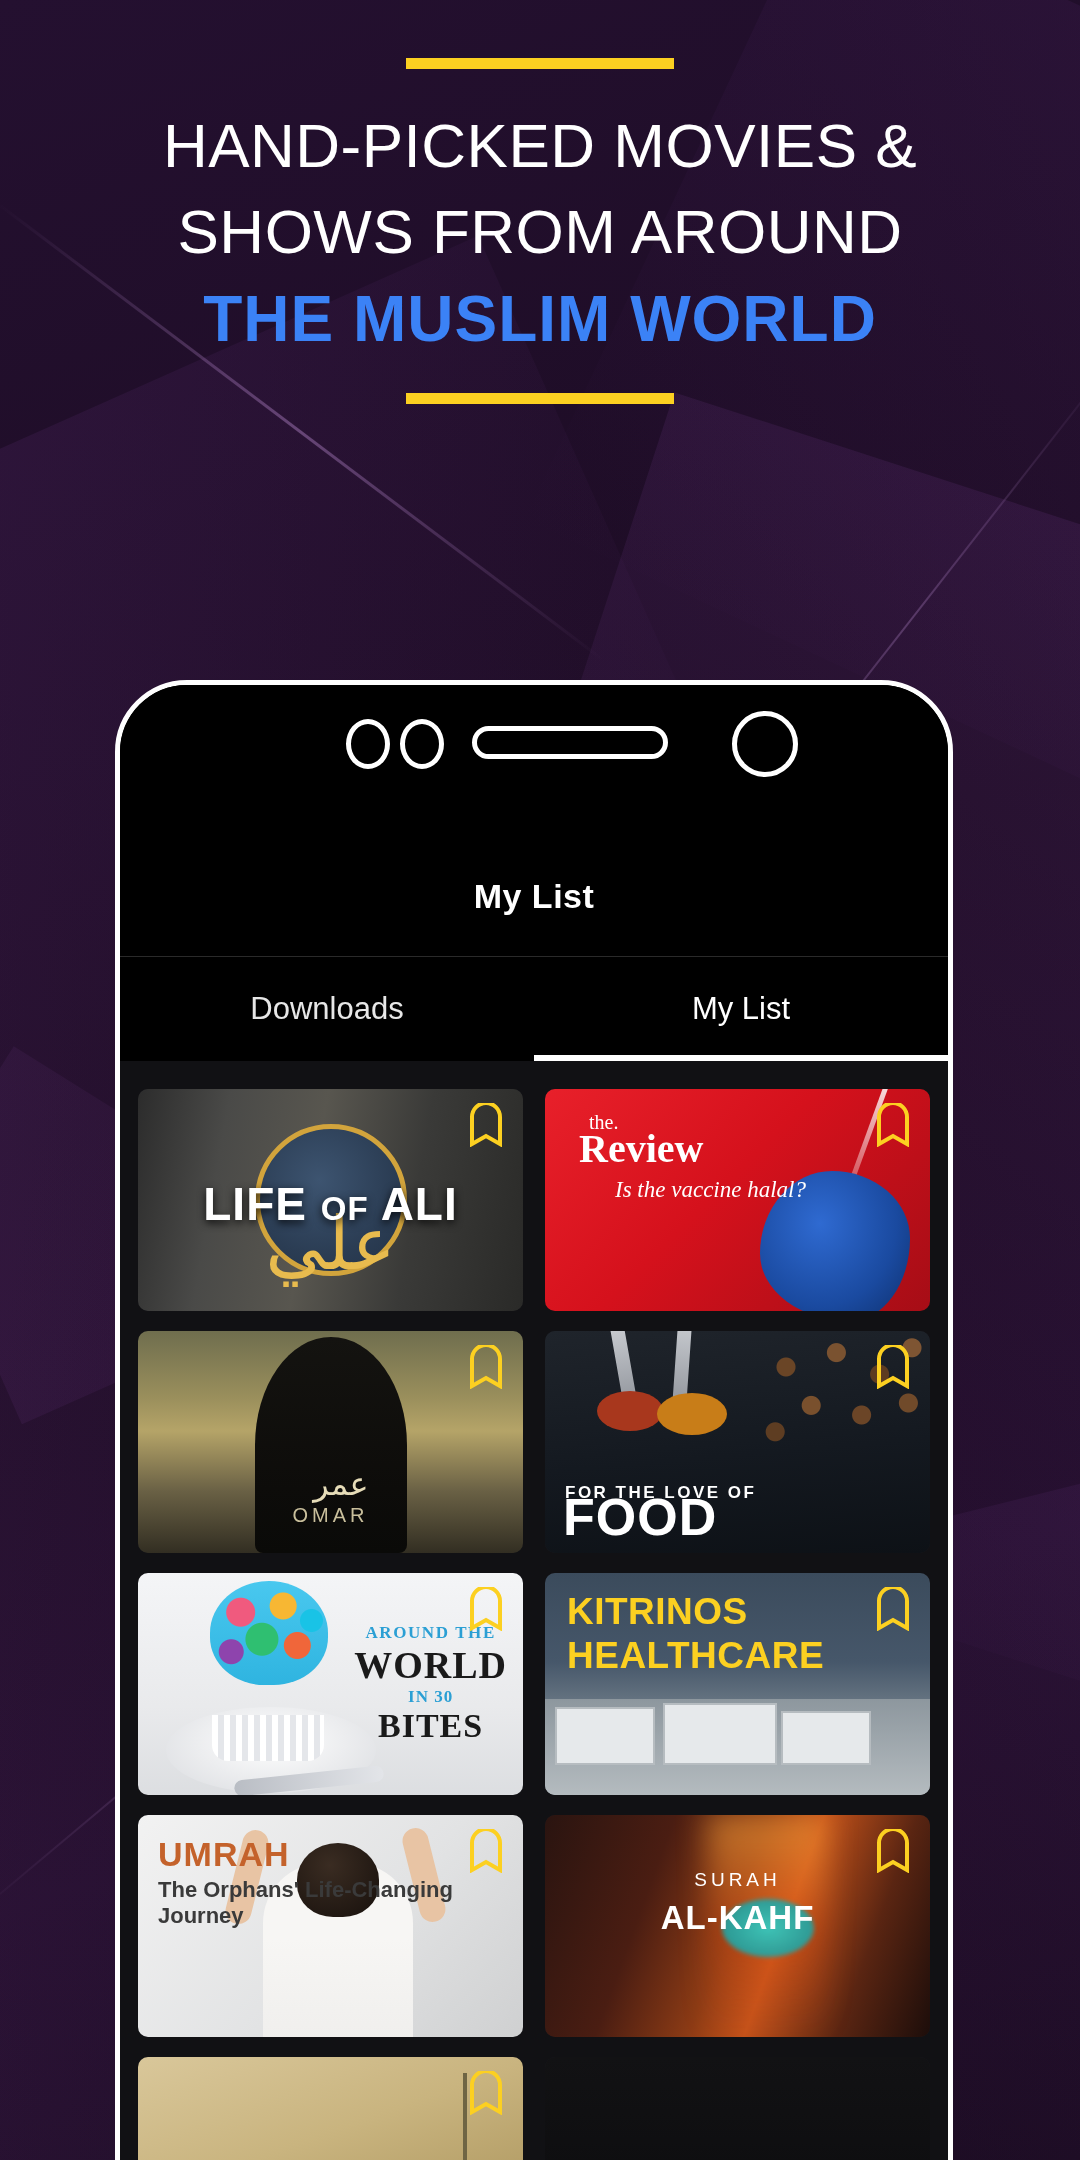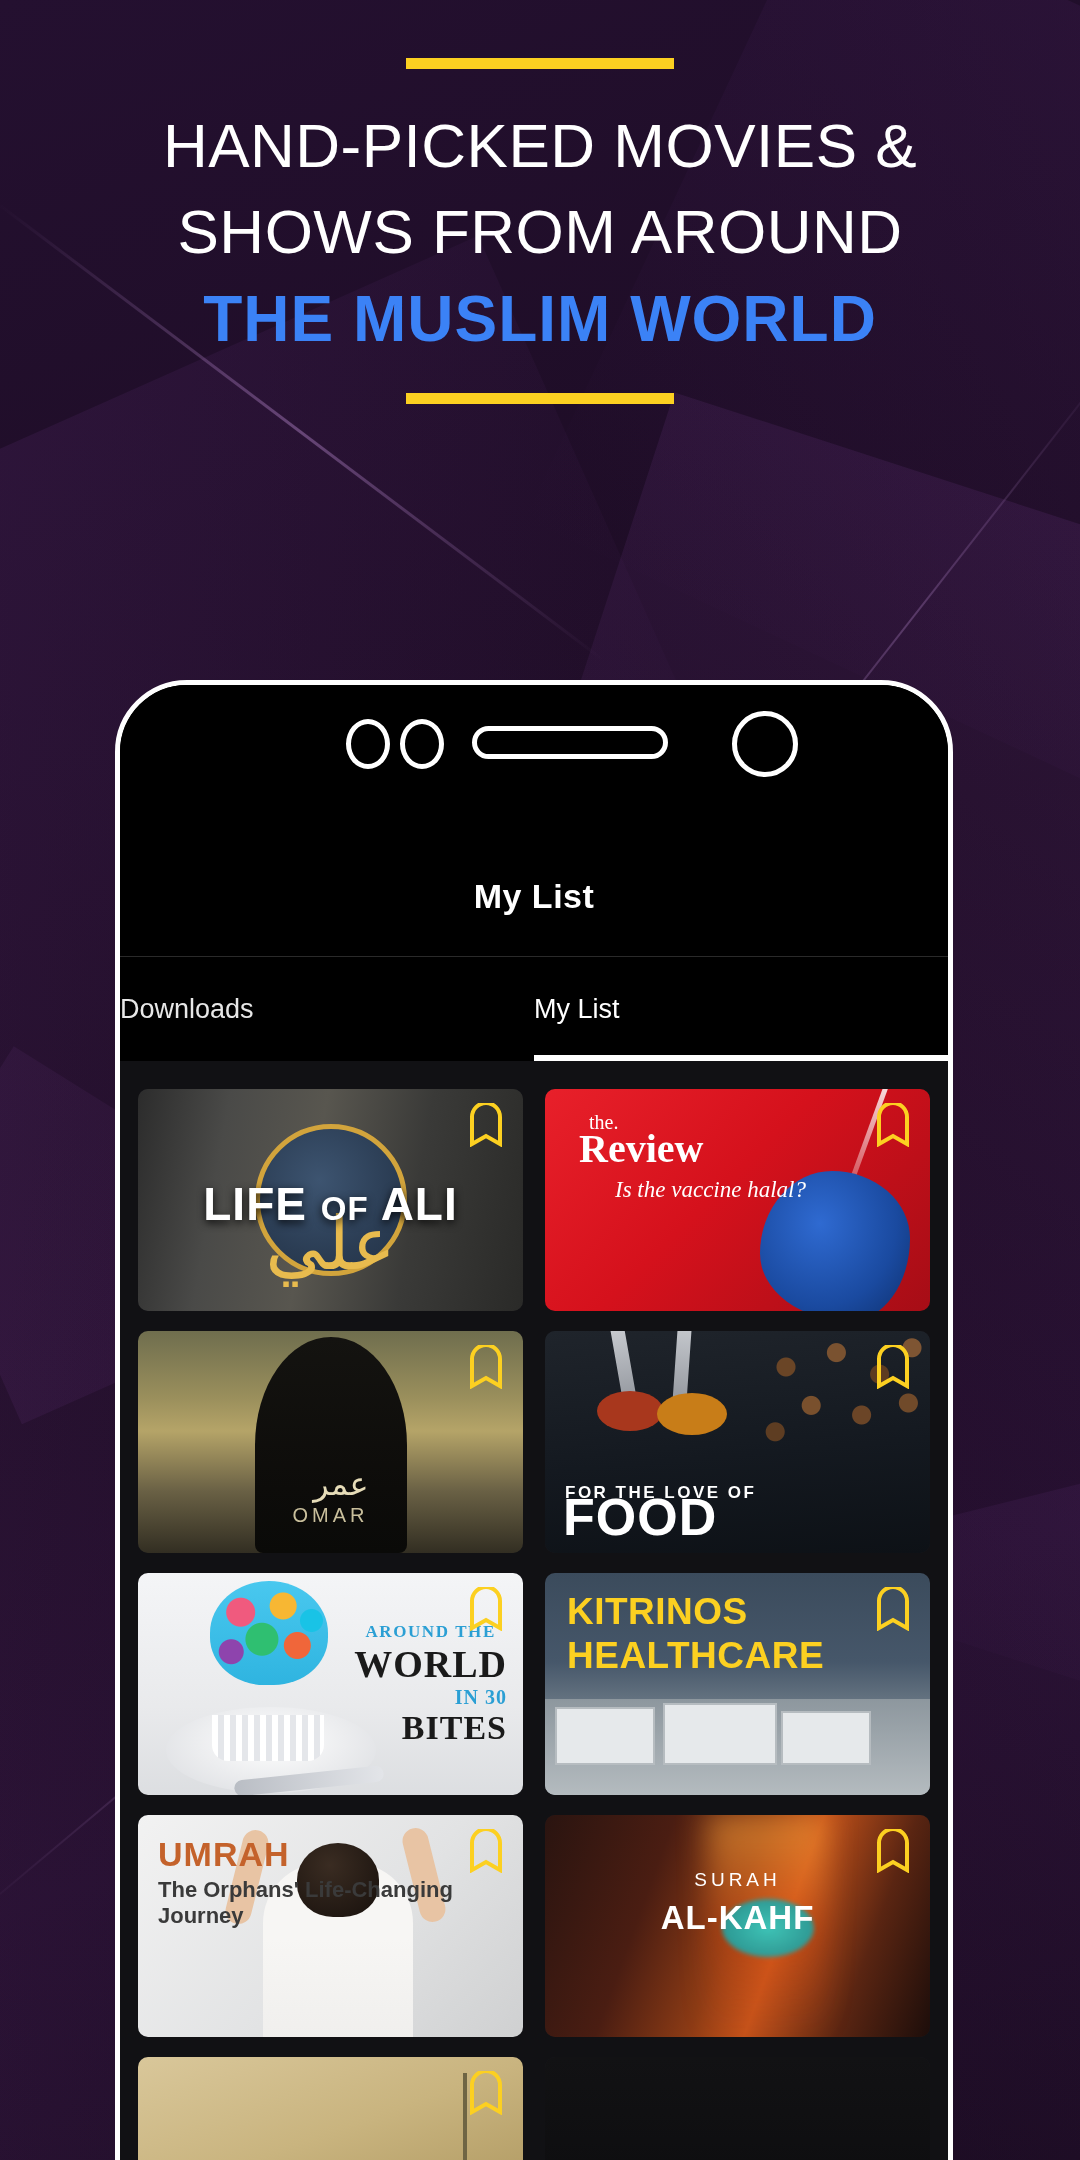--- a/index.html
+++ b/index.html
@@ -83,22 +83,22 @@
   .screen{background:#000000;height:calc(100% - 148px);position:relative;overflow:hidden;}
 
   .app-title{
     text-align:center;color:#ffffff;font-size:34px;font-weight:bold;
     letter-spacing:.5px;padding:44px 0 40px 0;
   }
   .divider{height:1px;background:#2a2a2a;}
 
   .tabs{display:flex;height:104px;}
   .tab{
-    flex:1;display:flex;align-items:center;
-    color:#e7e7e7;font-size:27px;position:relative;
+    flex:1;display:flex;align-items:center;justify-content:center;
+    color:#e7e7e7;font-size:31px;position:relative;
   }
   .tab.active{color:#ffffff;}
   .tab.active::after{
     content:"";position:absolute;bottom:0;left:0;right:0;height:6px;background:#ffffff;
   }
 
   .grid{
     padding:28px 18px 0 18px;
     display:grid;grid-template-columns:1fr 1fr;gap:20px 22px;
     background:#111114;
@@ -223,22 +223,22 @@
       radial-gradient(circle at 86% 38%, #19c3e6 0 11px, transparent 12px),
       linear-gradient(180deg,#49c8ef,#2fb4e0);
   }
   .wd-spoon{
     position:absolute;left:96px;bottom:6px;width:150px;height:16px;border-radius:10px;
     background:linear-gradient(90deg,#b9bdc4,#e3e5e9);transform:rotate(-6deg);
   }
   .wd-txt{position:absolute;right:16px;top:50%;transform:translateY(-50%);text-align:center;color:#1a1a1a;}
   .wd-l1{font-size:17px;letter-spacing:1.6px;color:#2b9fd4;font-weight:bold;font-family:"Liberation Serif",serif;}
   .wd-l2{font-size:38px;font-weight:bold;font-family:"Liberation Serif",serif;letter-spacing:1px;}
-  .wd-l3{font-size:20px;color:#2b9fd4;font-weight:bold;font-family:"Liberation Serif",serif;letter-spacing:1px;text-align:right;}
-  .wd-l4{font-size:34px;font-weight:bold;font-family:"Liberation Serif",serif;letter-spacing:1px;text-align:right;}
+  .wd-l3{font-size:17px;color:#2b9fd4;font-weight:bold;font-family:"Liberation Serif",serif;letter-spacing:1px;}
+  .wd-l4{font-size:34px;font-weight:bold;font-family:"Liberation Serif",serif;letter-spacing:1px;}
 
   .art-kit{background:linear-gradient(180deg,#3b4b5c 0%,#46576a 40%,#7e8a93 72%,#9aa3a9 100%);}
   .kit-ground{position:absolute;left:0;right:0;bottom:0;height:96px;background:linear-gradient(180deg,#8d979e,#b4bbbf);}
   .kit-hut{position:absolute;bottom:30px;background:#e6e9eb;border:2px solid #b6bcc0;}
   .kh1{left:10px;width:96px;height:54px;}
   .kh2{left:118px;width:110px;height:58px;}
   .kh3{left:236px;width:86px;height:50px;}
   .kit-t1{position:absolute;left:22px;top:18px;color:#fcd021;font-size:37px;font-weight:bold;letter-spacing:.5px;}
   .kit-t2{position:absolute;left:22px;top:62px;color:#fcd021;font-size:37px;font-weight:bold;letter-spacing:.5px;}
 

